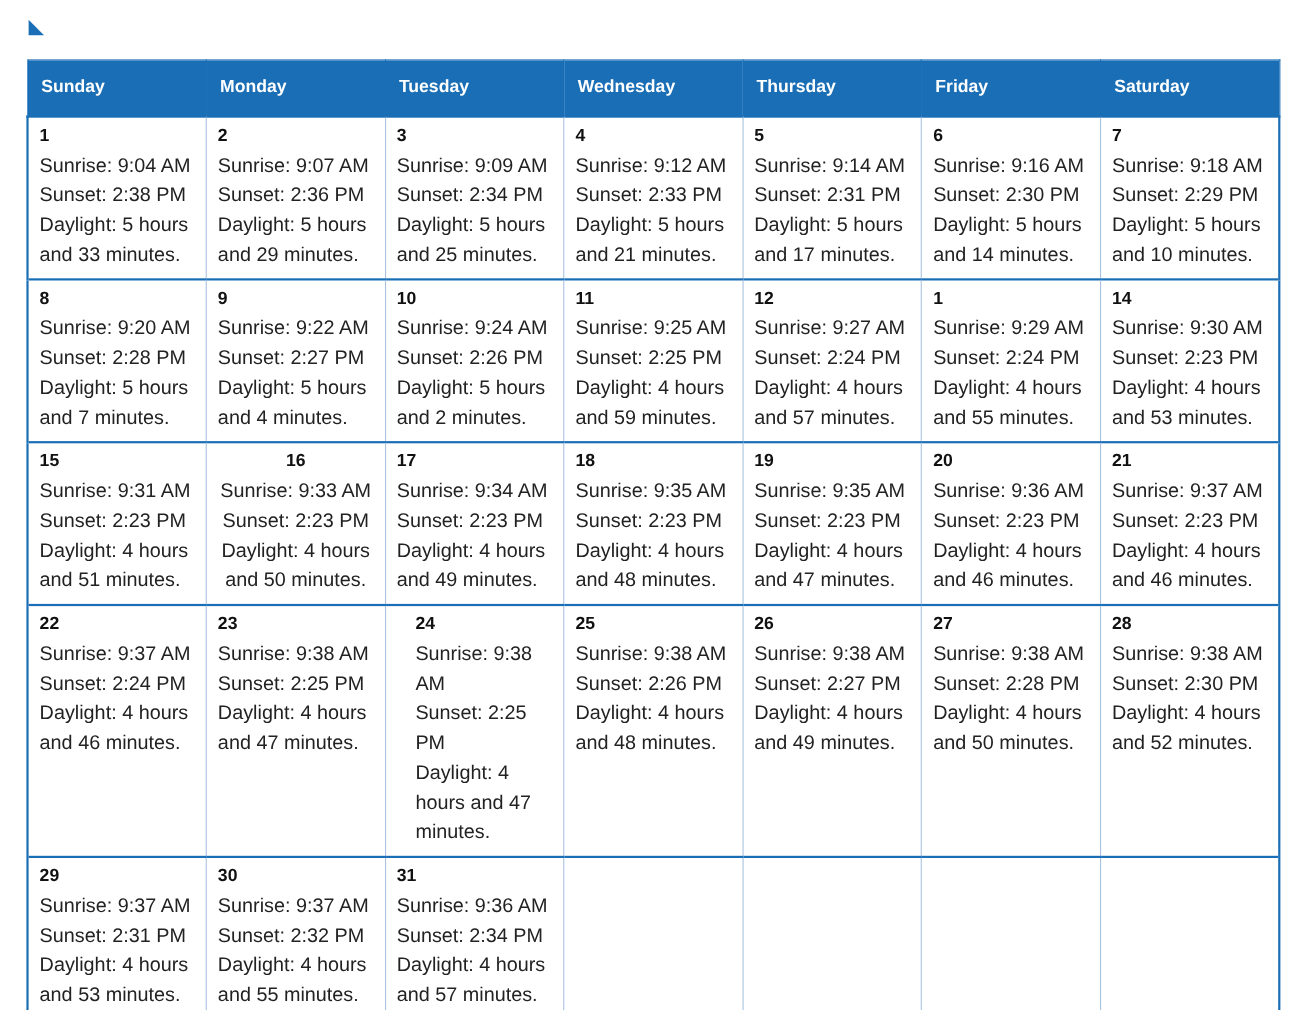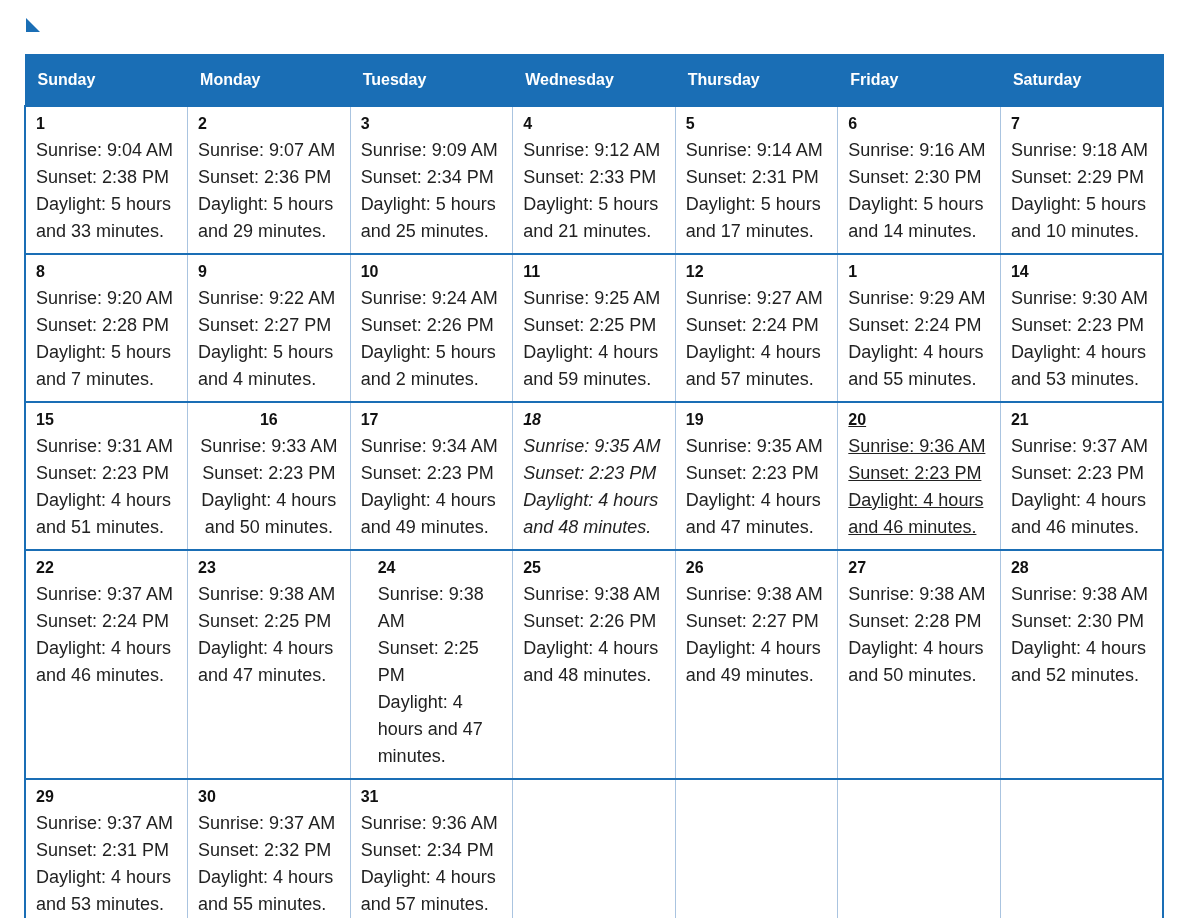--- a/index.html
+++ b/index.html
@@ -226,29 +226,29 @@
           <div class="day-info">Sunrise: 9:31 AM<br>Sunset: 2:23 PM<br>Daylight: 4 hours and 51 minutes.</div>
         </td>
         <td style="border-top: 2px solid rgb(26, 110, 181); text-align: center;">
           <span class="day-number">16</span>
           <div class="day-info">Sunrise: 9:33 AM<br>Sunset: 2:23 PM<br>Daylight: 4 hours and 50 minutes.</div>
         </td>
         <td style="border-top: 2px solid rgb(26, 110, 181);">
           <span class="day-number">17</span>
           <div class="day-info">Sunrise: 9:34 AM<br>Sunset: 2:23 PM<br>Daylight: 4 hours and 49 minutes.</div>
         </td>
-        <td style="border-top: 2px solid rgb(26, 110, 181); font-style: italic;">
+        <td style="border-top: 2px solid rgb(26, 110, 181);">
           <span class="day-number">18</span>
           <div class="day-info">Sunrise: 9:35 AM<br>Sunset: 2:23 PM<br>Daylight: 4 hours and 48 minutes.</div>
         </td>
         <td style="border-top: 2px solid rgb(26, 110, 181);">
           <span class="day-number">19</span>
           <div class="day-info">Sunrise: 9:35 AM<br>Sunset: 2:23 PM<br>Daylight: 4 hours and 47 minutes.</div>
         </td>
-        <td style="border-top: 2px solid rgb(26, 110, 181); text-decoration: underline;">
+        <td style="border-top: 2px solid rgb(26, 110, 181);">
           <span class="day-number">20</span>
           <div class="day-info">Sunrise: 9:36 AM<br>Sunset: 2:23 PM<br>Daylight: 4 hours and 46 minutes.</div>
         </td>
         <td style="border-top: 2px solid rgb(26, 110, 181);">
           <span class="day-number">21</span>
           <div class="day-info">Sunrise: 9:37 AM<br>Sunset: 2:23 PM<br>Daylight: 4 hours and 46 minutes.</div>
         </td>
       </tr>
       <tr>
         <td style="border-top: 2px solid rgb(26, 110, 181);">

